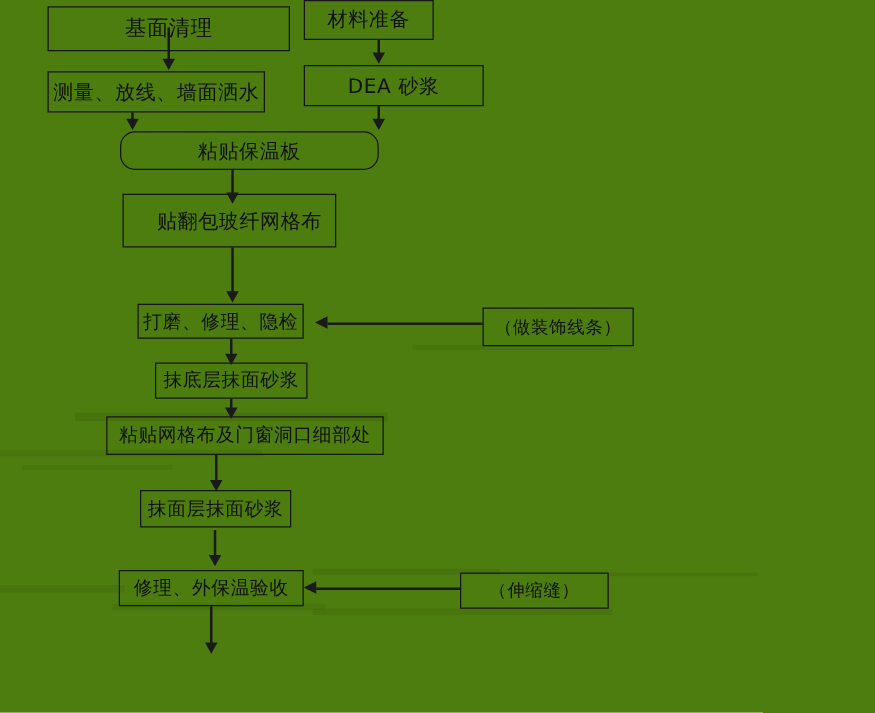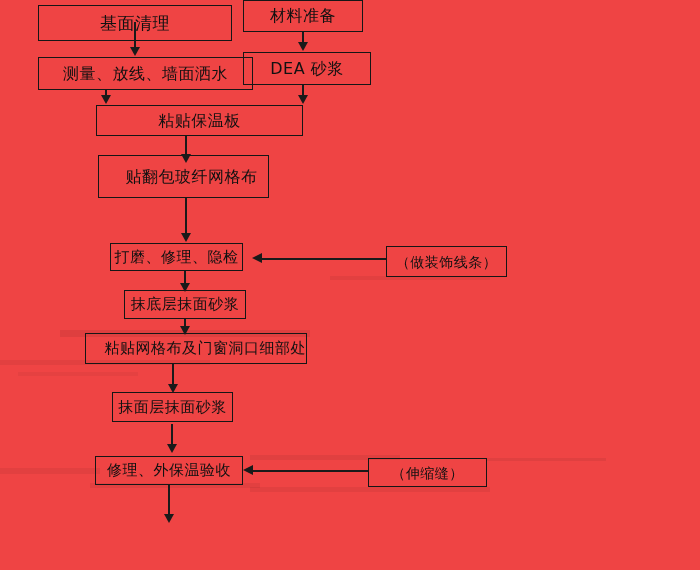--- a/index.html
+++ b/index.html
@@ -10,21 +10,21 @@
     width: 700px;
     height: 570px;
     background: #ffffff;
     font-family: "DejaVu Sans", "Liberation Sans", sans-serif;
     overflow: hidden;
   }
   #canvas {
     position: relative;
     width: 700px;
     height: 570px;
-    background: #ef4444;
+    background: #4d7c0f;
   }
 
   
   .smudge {
     position: absolute;
     background: #000;
     pointer-events: none;
   }
 
   
@@ -85,53 +85,53 @@
   <div class="smudge" style="left:250px; top:455px; width:150px; height:5px; opacity:.06;"></div>
   <div class="smudge" style="left:250px; top:487px; width:240px; height:5px; opacity:.05;"></div>
   <div class="smudge" style="left:330px; top:276px; width:160px; height:4px; opacity:.05;"></div>
   <div class="smudge" style="left:90px; top:483px; width:170px; height:5px; opacity:.05;"></div>
   <div class="smudge" style="left:486px; top:458px; width:120px; height:3px; opacity:.06;"></div>
 
   <div class="node" style="left:38px; top:5px; width:194px; height:36px; font-size:17px;">
     <span class="txt">基面清理</span>
   </div>
 
-  <div class="node" style="left:243px; top:0px; width:120px; height:32px; font-size:16px;">
+  <div class="node" style="left:243px; top:0px; width:104px; height:32px; font-size:16px;">
     <span class="txt">材料准备</span>
   </div>
 
-  <div class="node" style="left:38px; top:57px; width:215px; height:33px; font-size:16px;">
+  <div class="node" style="left:38px; top:57px; width:174px; height:33px; font-size:16px;">
     <span class="txt">测量、放线、墙面洒水</span>
   </div>
 
-  <div class="node" style="left:243px; top:52px; width:128px; height:33px; font-size:16px;text-align:right;">
+  <div class="node" style="left:243px; top:52px; width:144px; height:33px; font-size:16px;text-align:right;">
     <span class="txt">DEA 砂浆</span>
   </div>
 
-  <div class="node" style="left:96px; top:105px; width:207px; height:31px; font-size:16px;">
+  <div class="node" style="left:96px; top:105px; width:207px; height:31px; font-size:16px;border-radius:12px;">
     <span class="txt">粘贴保温板</span>
   </div>
 
   <div class="node" style="left:98px; top:155px; width:171px; height:43px; font-size:16px;padding-left:16px;">
     <span class="txt">贴翻包玻纤网格布</span>
   </div>
 
   <div class="node" style="left:110px; top:243px; width:133px; height:28px; font-size:15px;">
     <span class="txt">打磨、修理、隐检</span>
   </div>
 
   <div class="node" style="left:386px; top:246px; width:121px; height:31px; font-size:14px;">
     <span class="txt">（做装饰线条）</span>
   </div>
 
   <div class="node" style="left:124px; top:290px; width:122px; height:29px; font-size:15px;">
     <span class="txt">抹底层抹面砂浆</span>
   </div>
 
-  <div class="node" style="left:85px; top:333px; width:222px; height:31px; font-size:15px;justify-content:flex-end;">
+  <div class="node" style="left:85px; top:333px; width:222px; height:31px; font-size:15px;">
     <span class="txt">粘贴网格布及门窗洞口细部处</span>
   </div>
 
   <div class="node" style="left:112px; top:392px; width:121px; height:30px; font-size:15px;">
     <span class="txt">抹面层抹面砂浆</span>
   </div>
 
   <div class="node" style="left:95px; top:456px; width:148px; height:29px; font-size:15px;">
     <span class="txt">修理、外保温验收</span>
   </div>

